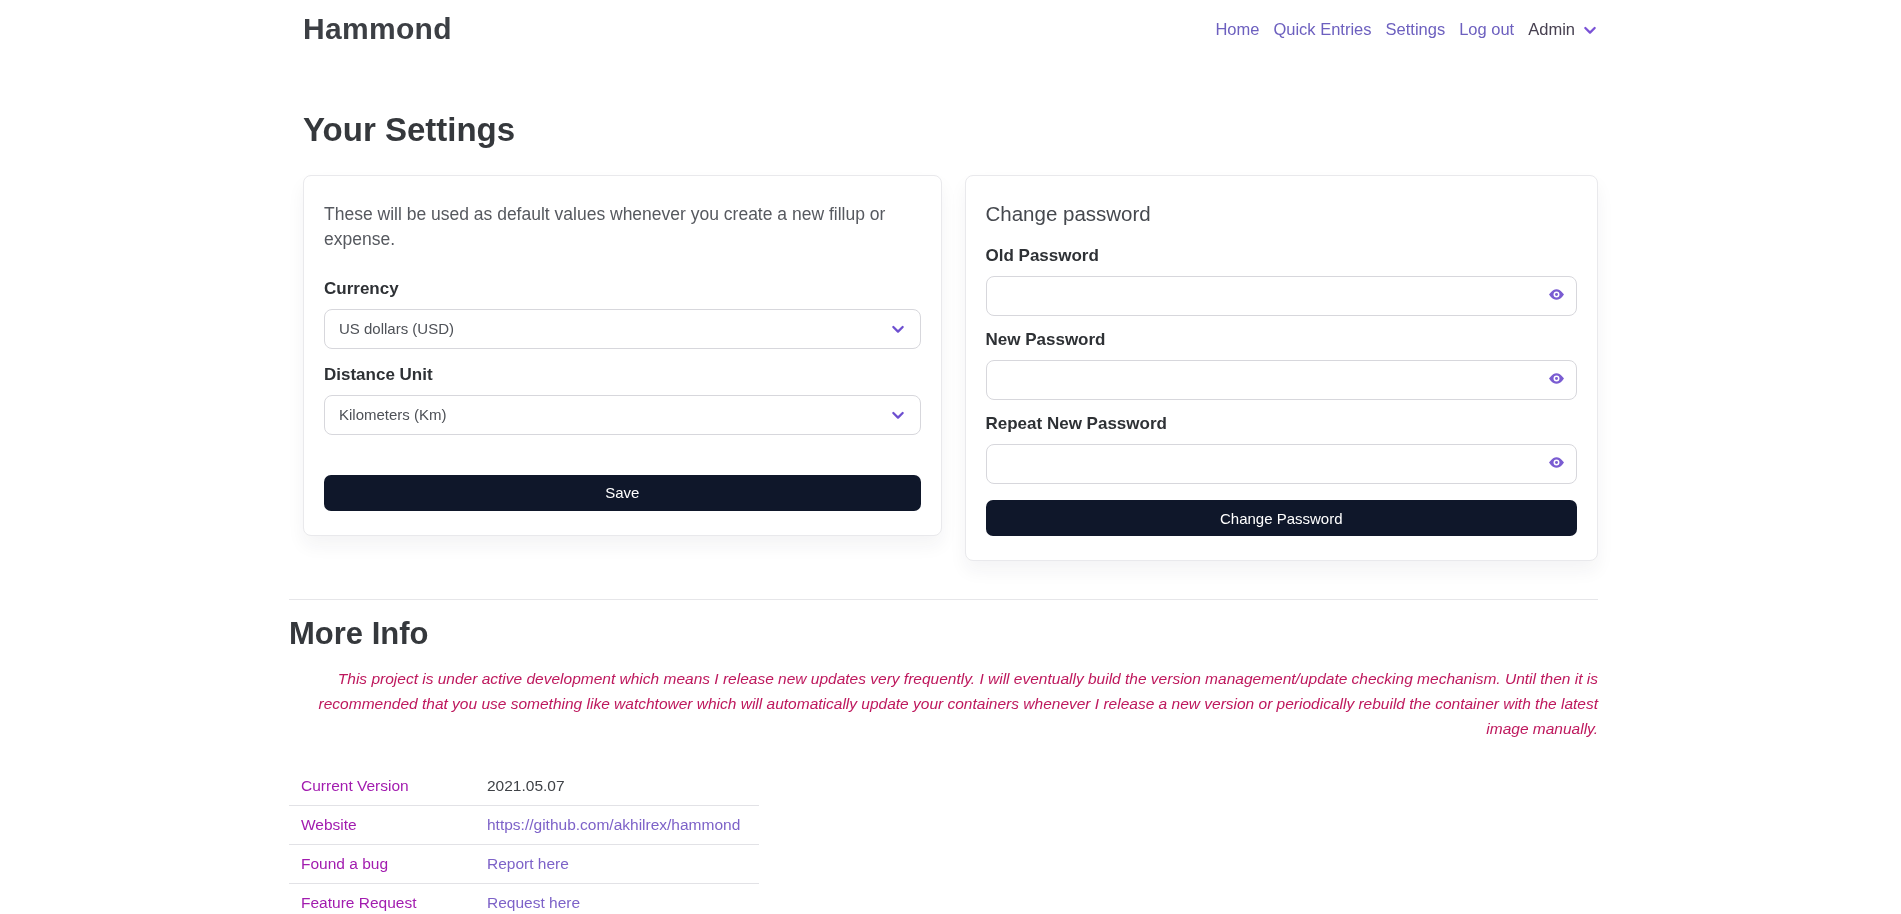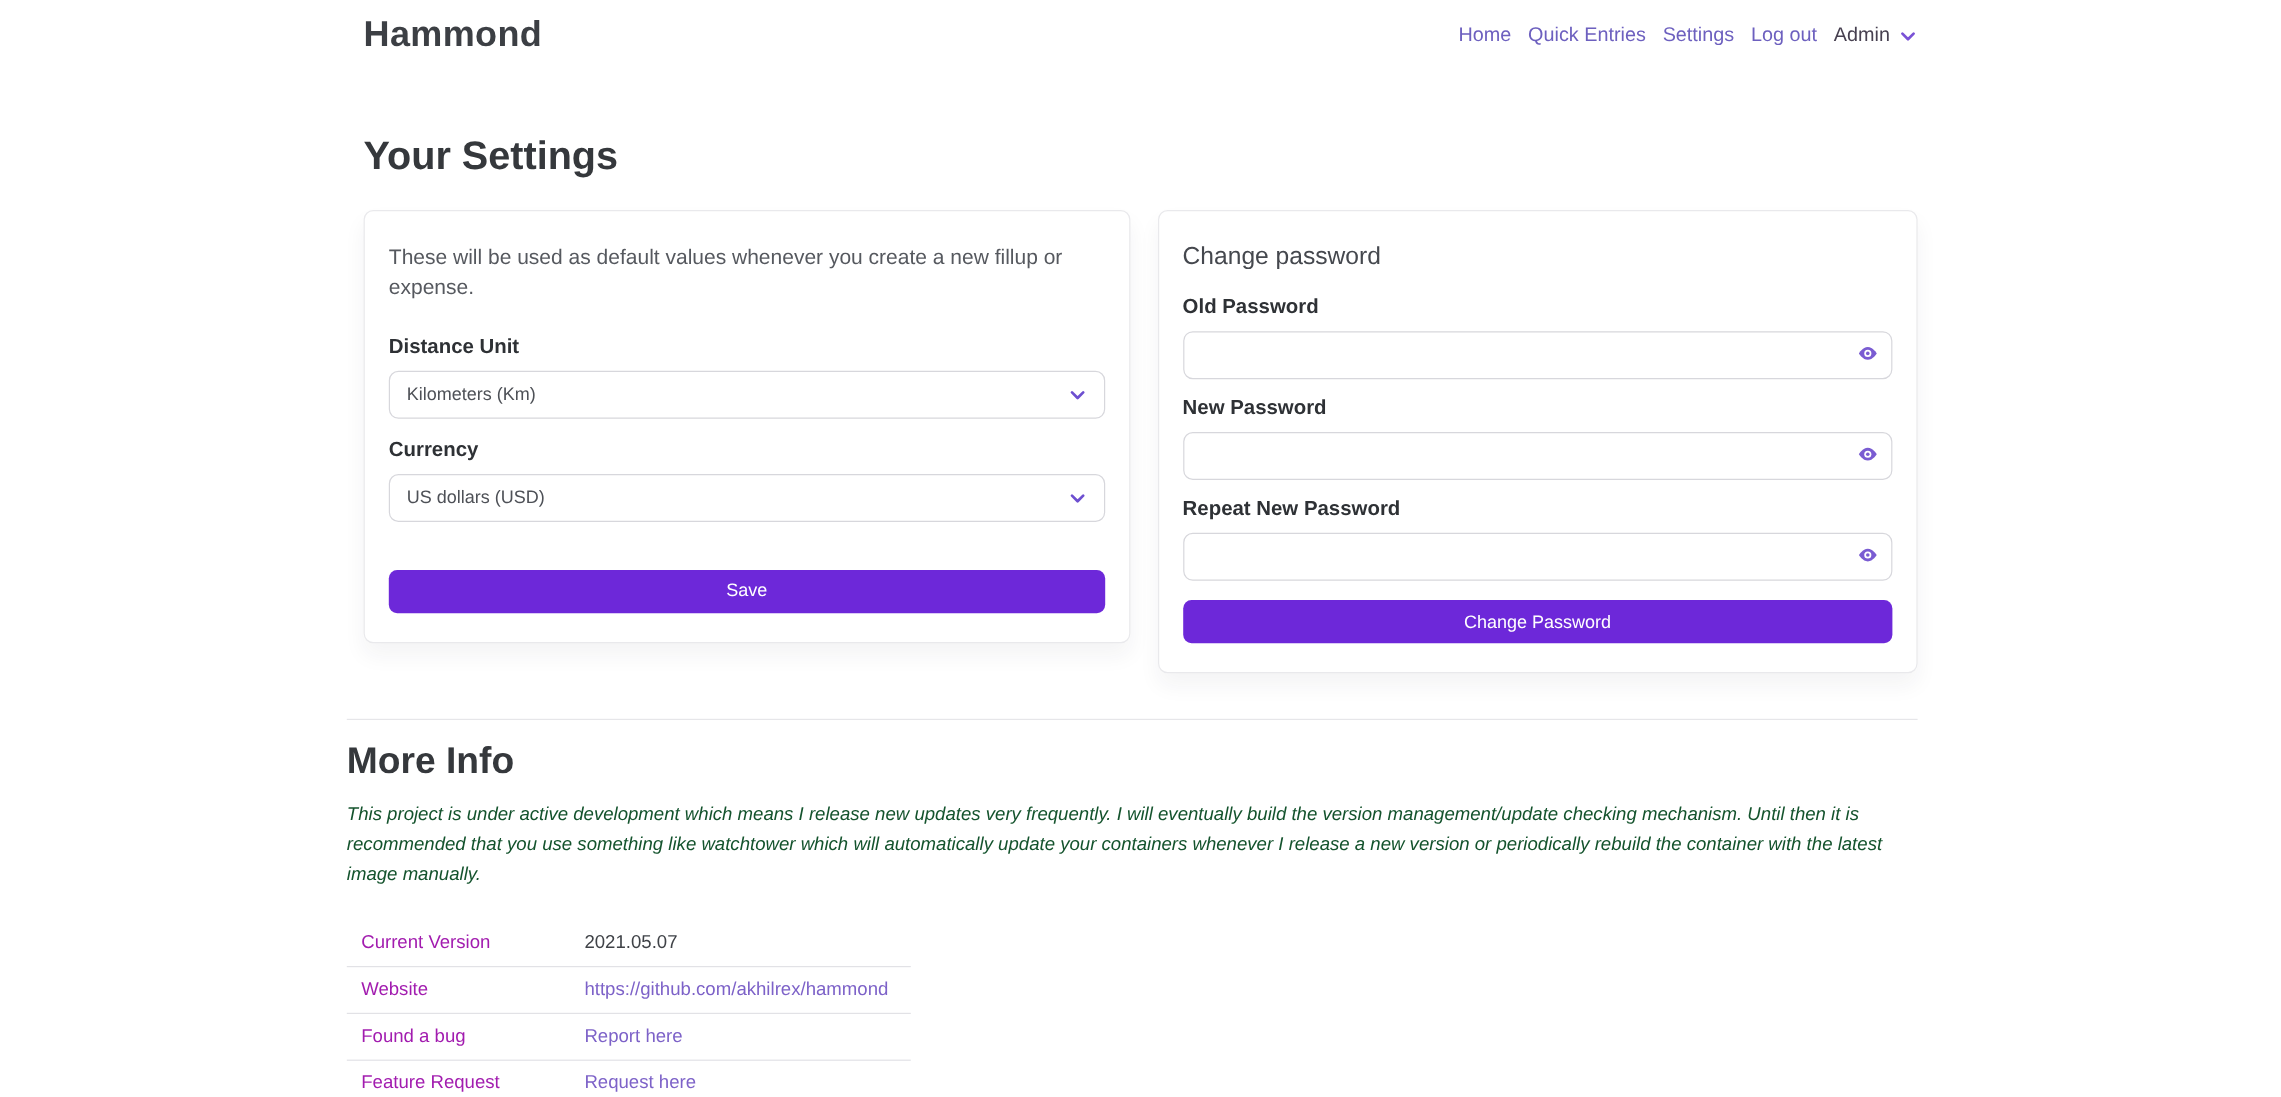--- a/index.html
+++ b/index.html
@@ -43,21 +43,21 @@
     height: 40px; width: 100%;
     border: 1px solid #d7d7dc; border-radius: 8px;
     display: flex; align-items: center; justify-content: space-between;
     padding: 0 14px; font-size: 15px; color: #4e5157;
     background: #fff; cursor: pointer;
   }
   .select .chev { color: #6d4fd0; display: inline-flex; }
 
   .btn {
     display: block; width: 100%; height: 36px; margin-top: 40px;
-    background: #6d28d9; color: #ffffff; border: none; border-radius: 7px;
+    background: #0f172a; color: #ffffff; border: none; border-radius: 7px;
     font-size: 15px; font-family: inherit; cursor: pointer;
   }
   .card.password .btn { margin-top: 16px; }
 
   .card-title { font-size: 20.5px; font-weight: 400; color: #45484e; margin-bottom: 20px; }
   .pw-field { margin-bottom: 14px; }
   .input-wrap { position: relative; }
   .input-wrap input {
     width: 100%; height: 40px;
     border: 1px solid #d7d7dc; border-radius: 8px;
@@ -67,21 +67,21 @@
   .eye-btn {
     position: absolute; right: 12px; top: 50%; transform: translateY(-50%);
     background: none; border: none; padding: 0; cursor: pointer;
     color: #7a5cd2; display: inline-flex; align-items: center;
   }
 
   
   .more-info { margin-left: -14px; width: 1309px; }
   .more-info hr { border: none; border-top: 1px solid #e6e6e9; margin-top: 38px; }
   h2.more-title { margin-top: 16px; font-size: 31px; font-weight: 600; color: #35383c; }
-  .note { margin-top: 14px; font-style: italic; font-size: 15.5px; line-height: 25px; color: #14532d; }
+  .note { margin-top: 14px; font-style: italic; font-size: 15.5px; line-height: 25px; color: #be185d; text-align: right; }
 
   table.info { border-collapse: collapse; margin-top: 26px; font-size: 15.5px; }
   table.info td { border-bottom: 1px solid #e2e2e6; padding: 10px 12px; vertical-align: middle; }
   table.info td.k { width: 186px; color: #a21caf; }
   table.info td.v { width: 284px; color: #3f4247; }
   table.info a.link { color: #7d62c8; text-decoration: none; cursor: pointer; }
 </style>
 </head>
 <body>
 
@@ -107,35 +107,35 @@
 
 <main class="container">
   <h1 class="page-title">Your Settings</h1>
 
   <div class="cards">
 
     <section class="card defaults">
       <p class="desc">These will be used as default values whenever you create a new fillup or expense.</p>
 
       <div class="field">
-        <label class="field-label">Distance Unit</label>
+        <label class="field-label">Currency</label>
         <div class="select">
-          <span>Kilometers (Km)</span>
+          <span>US dollars (USD)</span>
           <span class="chev">
             <svg width="16" height="16" viewBox="0 0 24 24" fill="none" stroke="currentColor" stroke-width="3.4" stroke-linecap="round" stroke-linejoin="round">
                 <polyline points="5 9 12 16 19 9"></polyline>
               </svg>
           </span>
         </div>
       </div>
 
       <div class="field">
-        <label class="field-label">Currency</label>
+        <label class="field-label">Distance Unit</label>
         <div class="select">
-          <span>US dollars (USD)</span>
+          <span>Kilometers (Km)</span>
           <span class="chev">
             <svg width="16" height="16" viewBox="0 0 24 24" fill="none" stroke="currentColor" stroke-width="3.4" stroke-linecap="round" stroke-linejoin="round">
                 <polyline points="5 9 12 16 19 9"></polyline>
               </svg>
           </span>
         </div>
       </div>
 
       <button class="btn">Save</button>
     </section>

